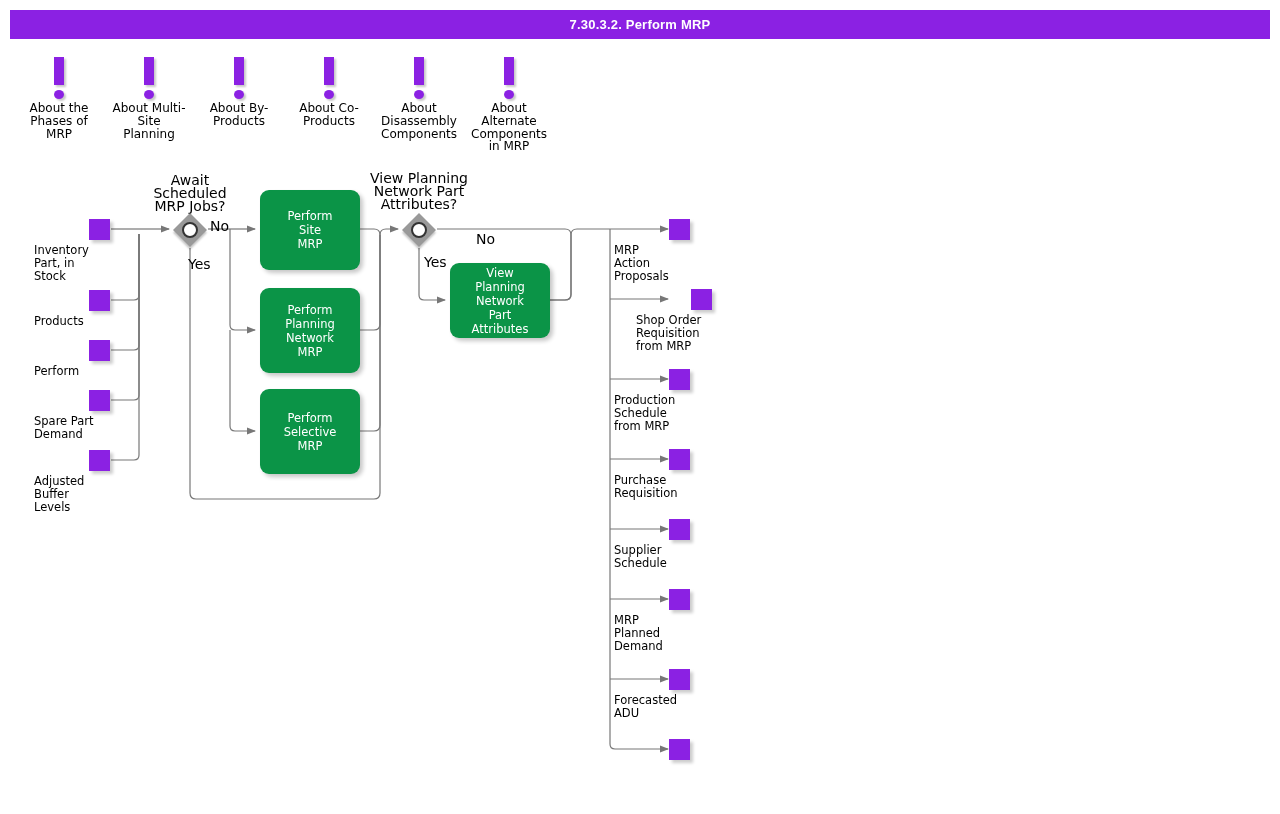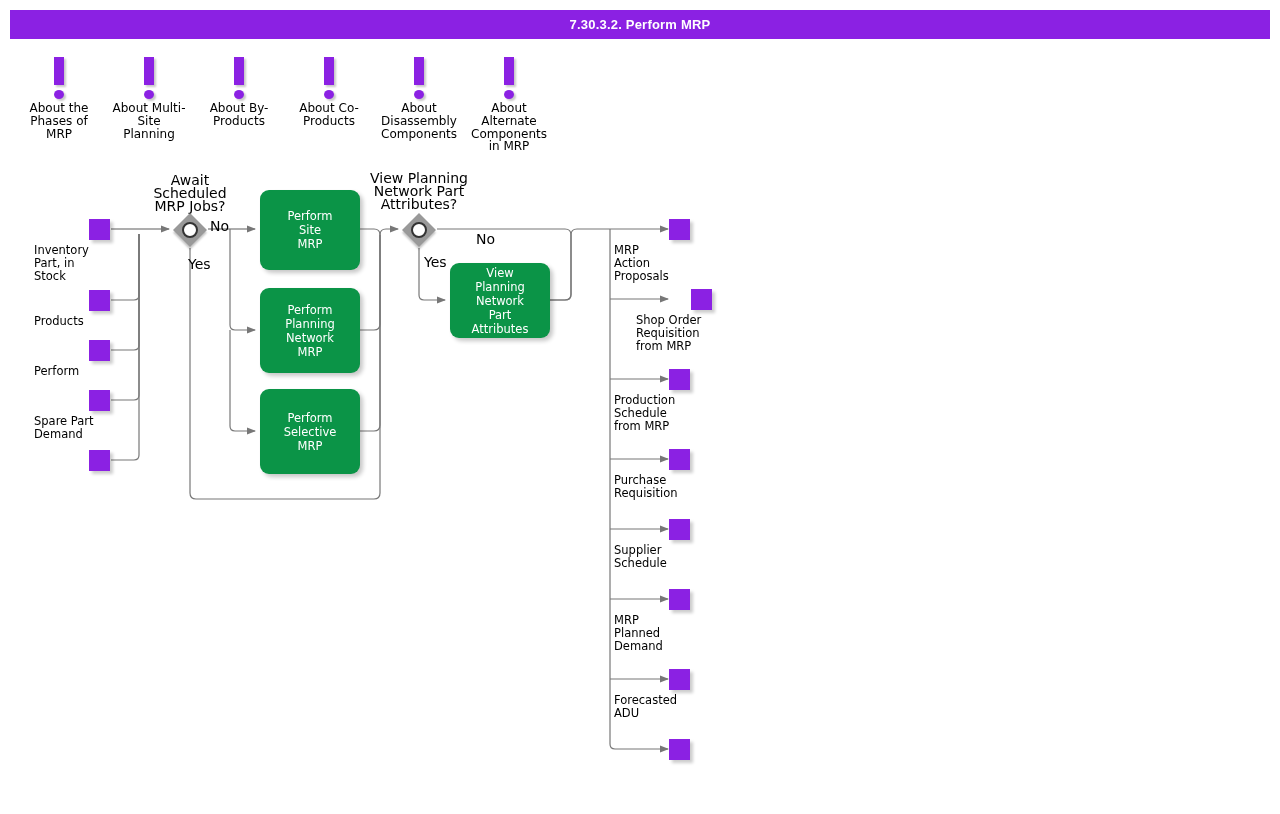--- a/index.html
+++ b/index.html
@@ -292,20 +292,21 @@
   <div class="data-node" style="left:99px; top:340px;">
     <div class="data-square"></div>
     <div class="data-label">Perform</div>
   </div>
   <div class="data-node" style="left:99px; top:390px;">
     <div class="data-square"></div>
     <div class="data-label">Spare Part<br>Demand</div>
   </div>
   <div class="data-node" style="left:99px; top:450px;">
     <div class="data-square"></div>
+    <div class="data-label">Adjusted<br>Buffer<br>Levels</div>
   </div>
 
   <div class="gw-title" style="left:190px; top:174px;">Await<br>Scheduled<br>MRP Jobs?</div>
   <div class="gateway" style="left:190px; top:230px;">
     <div class="gw-diamond"></div>
     <div class="gw-circle"></div>
   </div>
   <div class="flow-label" style="left:210px; top:220px;">No</div>
   <div class="flow-label" style="left:188px; top:258px;">Yes</div>
 

